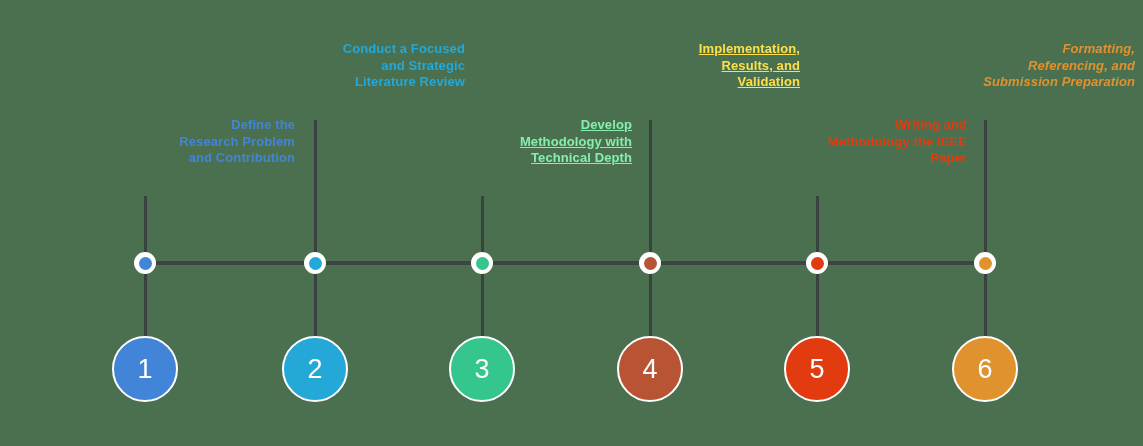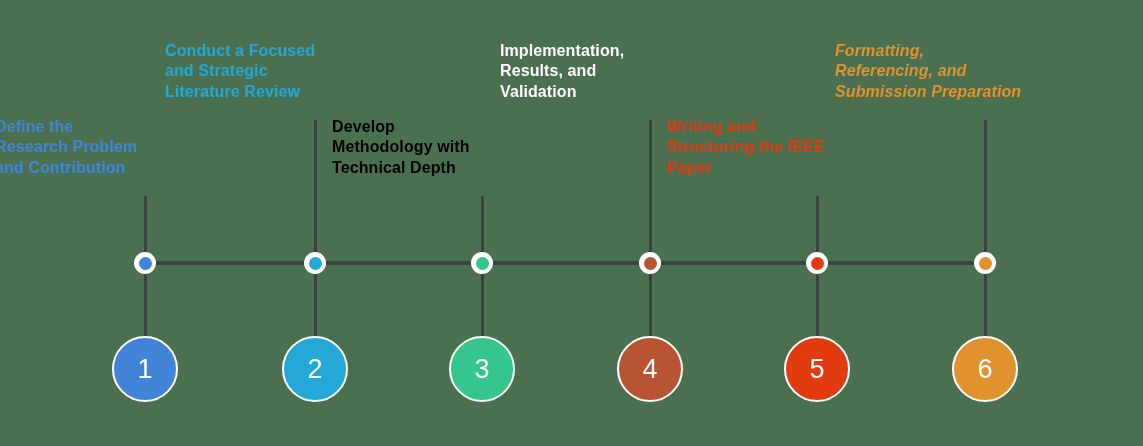--- a/index.html
+++ b/index.html
@@ -68,22 +68,22 @@
     width: 13px;
     height: 13px;
     border-radius: 50%;
   }
 
   
   .step-label {
     position: absolute;
     left: -150px;
     width: 300px;
-    text-align: left;
-    font-size: 16px;
+    text-align: right;
+    font-size: 13px;
     font-weight: bold;
     line-height: 1.28;
     letter-spacing: 0.1px;
     white-space: pre-line;
   }
   .step.low  .step-label { top: 117px; }
   .step.high .step-label { top: 41px; }
 
   
   .step-circle {
@@ -127,44 +127,44 @@
 and Strategic
 Literature Review</div>
     <div class="marker">
       <div class="marker-dot" style="background: rgb(35, 168, 216);"></div>
     </div>
     <div class="step-circle" style="background: rgb(35, 168, 216);">2</div>
   </div>
 
   <div class="step low" style="left:482px">
     <div class="stem" style="background: rgb(58, 66, 63);"></div>
-    <div class="step-label" style="color: #000000;">Develop
+    <div class="step-label" style="color: #86efac; text-decoration: underline;">Develop
 Methodology with
 Technical Depth</div>
     <div class="marker">
       <div class="marker-dot" style="background: rgb(52, 198, 140);"></div>
     </div>
     <div class="step-circle" style="background: rgb(52, 198, 140);">3</div>
   </div>
 
   <div class="step high" style="left:650px">
     <div class="stem" style="background: rgb(58, 66, 63);"></div>
-    <div class="step-label" style="color: #ffffff;">Implementation,
+    <div class="step-label" style="color: #fde047; text-decoration: underline;">Implementation,
 Results, and
 Validation</div>
     <div class="marker">
       <div class="marker-dot" style="background: rgb(184, 84, 52);"></div>
     </div>
     <div class="step-circle" style="background: rgb(184, 84, 52);">4</div>
   </div>
 
   <div class="step low" style="left:817px">
     <div class="stem" style="background: rgb(58, 66, 63);"></div>
     <div class="step-label" style="color: rgb(226, 59, 15);">Writing and
-Structuring the IEEE
+Methodology the IEEE
 Paper</div>
     <div class="marker">
       <div class="marker-dot" style="background: rgb(226, 59, 15);"></div>
     </div>
     <div class="step-circle" style="background: rgb(226, 59, 15);">5</div>
   </div>
 
   <div class="step high" style="left:985px">
     <div class="stem" style="background: rgb(58, 66, 63);"></div>
     <div class="step-label" style="color: rgb(224, 146, 47); font-style: italic;">Formatting,

